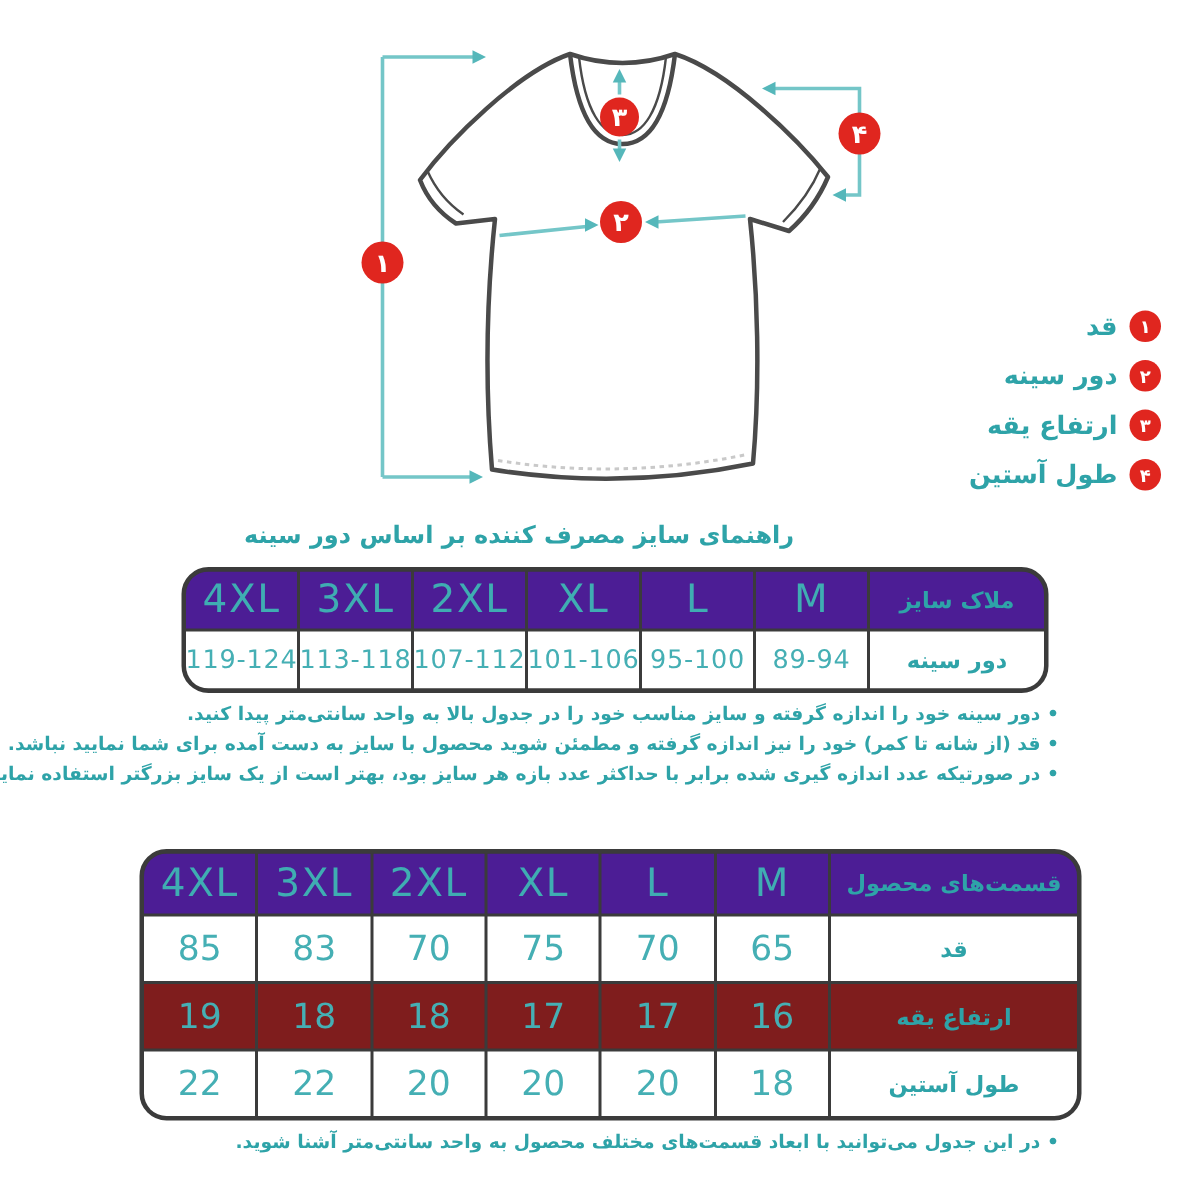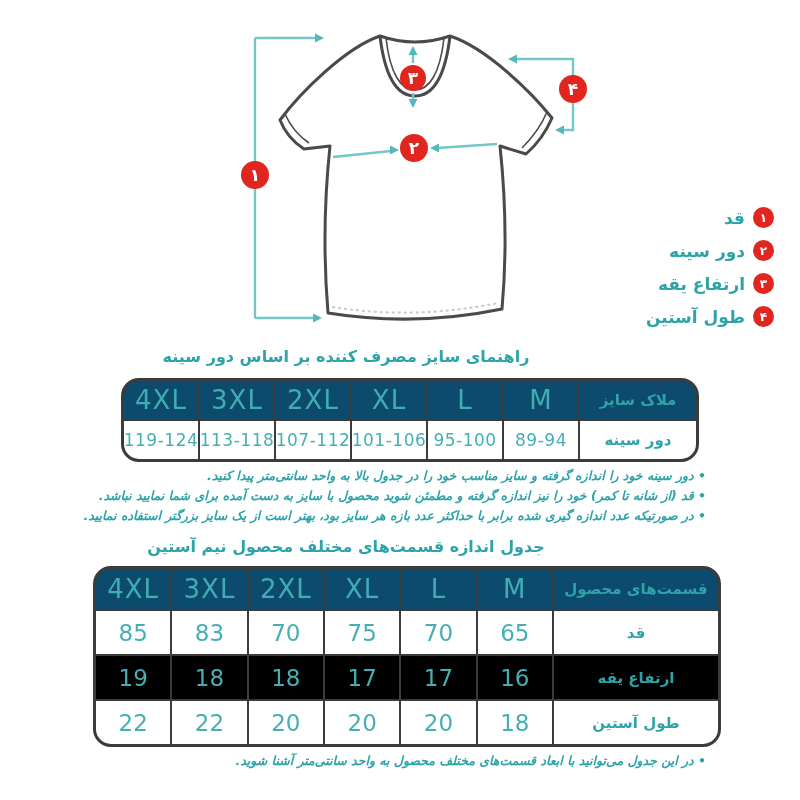--- a/index.html
+++ b/index.html
@@ -32,29 +32,29 @@
   .t1{top:347px;}
   .t2{top:537px;}
   
   .tbl{
     position:absolute;display:grid;background:#3b3b3b;
     border:3px solid #3b3b3b;border-radius:18px;overflow:hidden;gap:2px;
   }
   .tbl1{left:121px;top:378px;width:572px;grid-template-columns:repeat(6,1fr) 116px;grid-auto-rows:38px;}
   .tbl2{left:93px;top:566px;width:622px;grid-template-columns:repeat(6,1fr) 164px;grid-template-rows:40px 43px 43px 43px;}
   .c{background:#ffffff;display:flex;align-items:center;justify-content:center;min-width:0;}
-  .hdr{background:#0c4a6e;}
-  .alt{background:#000000;}
+  .hdr{background:#4c1d95;}
+  .alt{background:#7f1d1d;}
   .lat{color:#3fadb2;font-size:26px;letter-spacing:1px;}
   .rng{color:#45afb4;font-size:17px;letter-spacing:0.5px;white-space:nowrap;}
   .val{color:#45afb4;font-size:23px;}
   .plabel{color:#2ea3a8;font-size:15px;font-weight:bold;direction:rtl;white-space:nowrap;}
   
   .notes{position:absolute;right:94px;top:466px;width:690px;direction:rtl;text-align:right;}
-  .note-line{color:#2ea3a8;font-size:12.5px;font-weight:bold;line-height:20px;white-space:nowrap;font-style:italic;}
+  .note-line{color:#2ea3a8;font-size:12.5px;font-weight:bold;line-height:20px;white-space:nowrap;}
   .note-line::before{content:"\2022\00a0";}
   .footnote{position:absolute;right:94px;top:751px;width:690px;direction:rtl;text-align:right;}
 </style>
 </head>
 <body>
 
 <div class="canvas">
 
   <svg class="diagram-svg" viewBox="0 0 400 335">
 
@@ -141,21 +141,20 @@
     <div class="c rng">89-94</div>
     <div class="c plabel">دور سینه</div>
   </div>
 
   <div class="notes">
     <div class="note-line">دور سینه خود را اندازه گرفته و سایز مناسب خود را در جدول بالا به واحد سانتی‌متر پیدا کنید.</div>
     <div class="note-line">قد (از شانه تا کمر) خود را نیز اندازه گرفته و مطمئن شوید محصول با سایز به دست آمده برای شما نمایید نباشد.</div>
     <div class="note-line">در صورتیکه عدد اندازه گیری شده برابر با حداکثر عدد بازه هر سایز بود، بهتر است از یک سایز بزرگتر استفاده نمایید.</div>
   </div>
 
-  <div class="sec-title t2">جدول اندازه قسمت‌های مختلف محصول نیم آستین</div>
 
   <div class="tbl tbl2">
     <div class="c hdr lat">4XL</div>
     <div class="c hdr lat">3XL</div>
     <div class="c hdr lat">2XL</div>
     <div class="c hdr lat">XL</div>
     <div class="c hdr lat">L</div>
     <div class="c hdr lat">M</div>
     <div class="c hdr plabel">قسمت‌های محصول</div>
 

